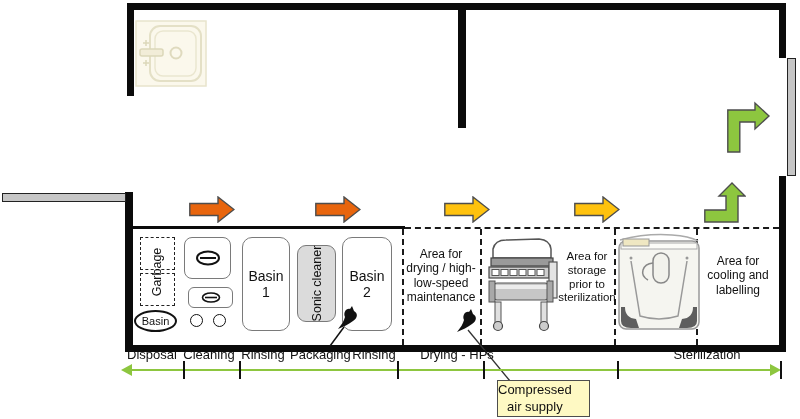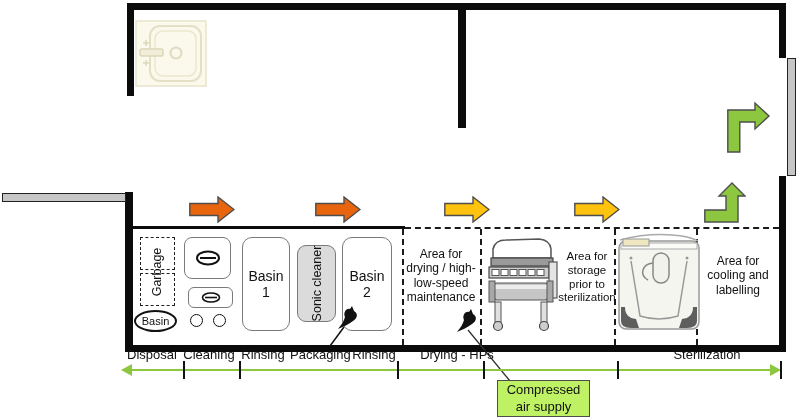--- a/index.html
+++ b/index.html
@@ -181,18 +181,18 @@
     <polygon points="14,4 14,16 3,10" fill="#8DC63F"></polygon>
     <polygon points="652,4 652,16 663,10" fill="#8DC63F"></polygon>
   </svg>
   <div class="tick" style="left:183px;"></div>
   <div class="tick" style="left:239px;"></div>
   <div class="tick" style="left:397px;"></div>
   <div class="tick" style="left:483px;"></div>
   <div class="tick" style="left:617px;"></div>
   <div class="tick" style="left:780px;"></div>
 
-  <div class="abs" style="left: 497px; top: 380px; width: 93px; height: 37px; border: 1.6px solid rgb(77, 77, 77); box-sizing: border-box; display: flex; align-items: center; justify-content: center; text-align: center; font-size: 13px; line-height: 1.25; white-space: pre-line; background: #bef264;">
+  <div class="abs" style="left: 497px; top: 380px; width: 93px; height: 37px; border: 1.6px solid rgb(77, 77, 77); box-sizing: border-box; display: flex; align-items: center; justify-content: flex-start; text-align: center; font-size: 13px; line-height: 1.25; white-space: pre-line; background: #fef9c3;">
     <span style="white-space:pre-line;">Compressed
 air supply</span>
   </div>
 
 </div>
 
 </body></html>

